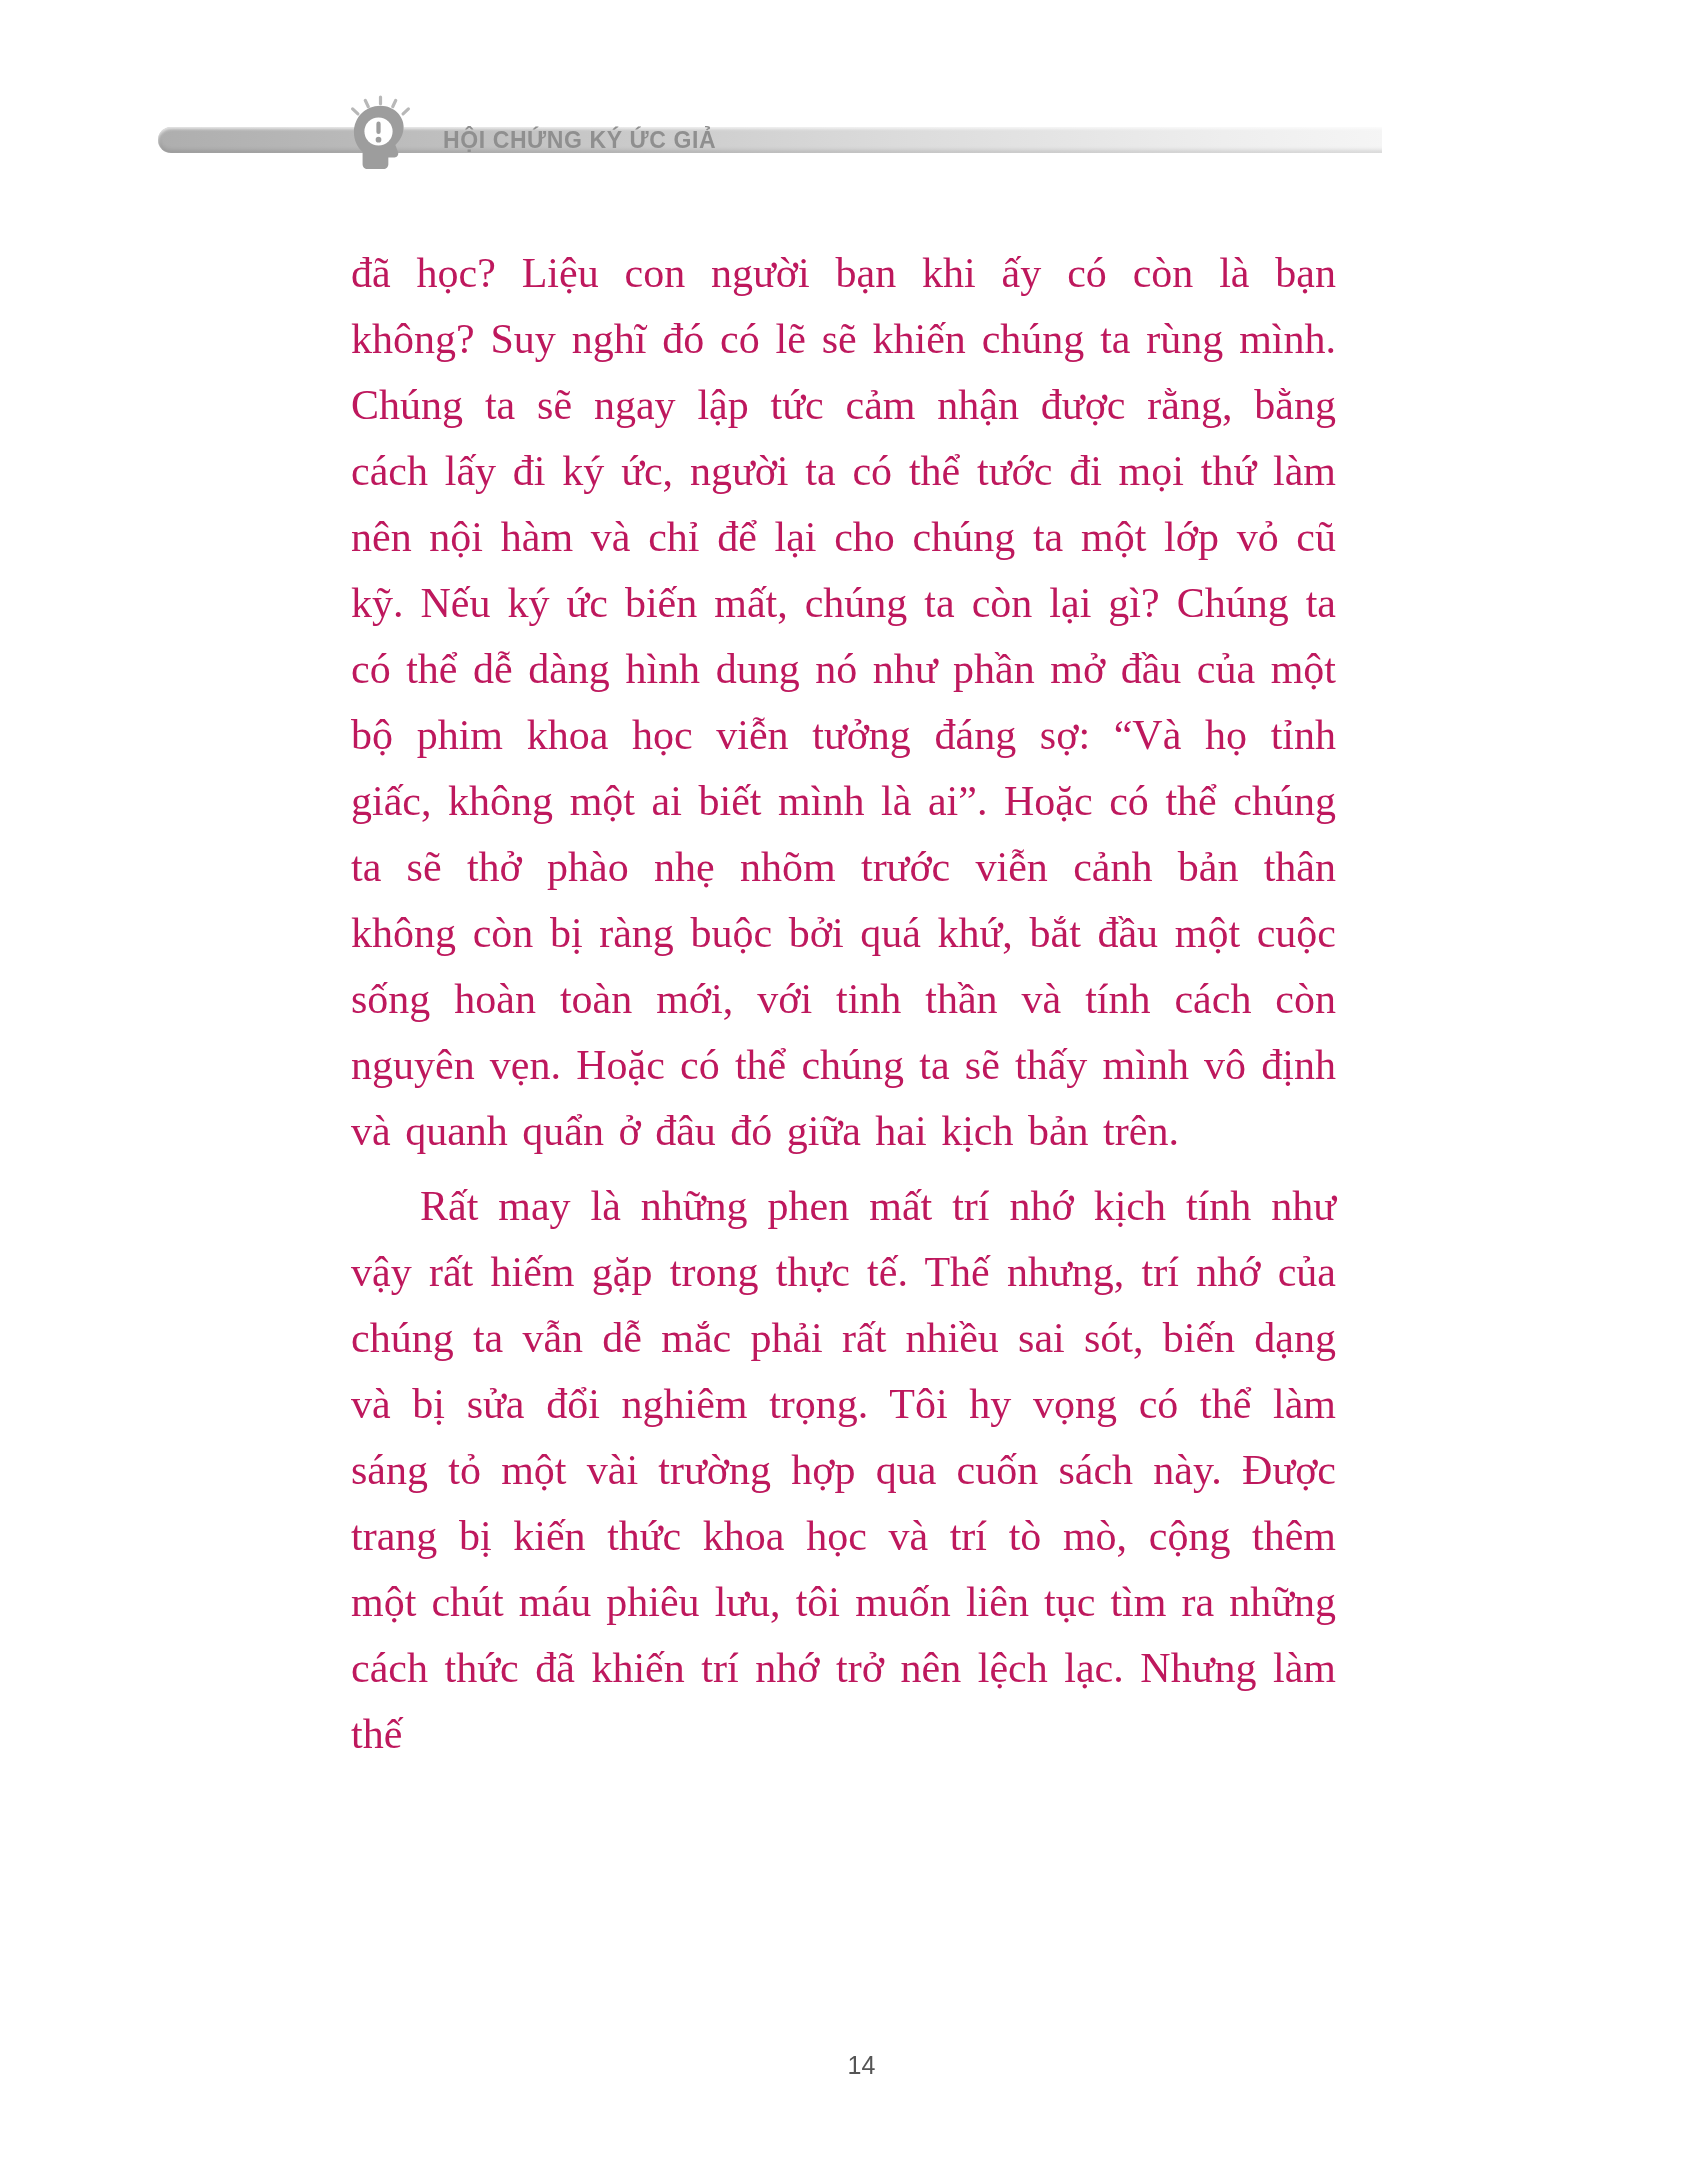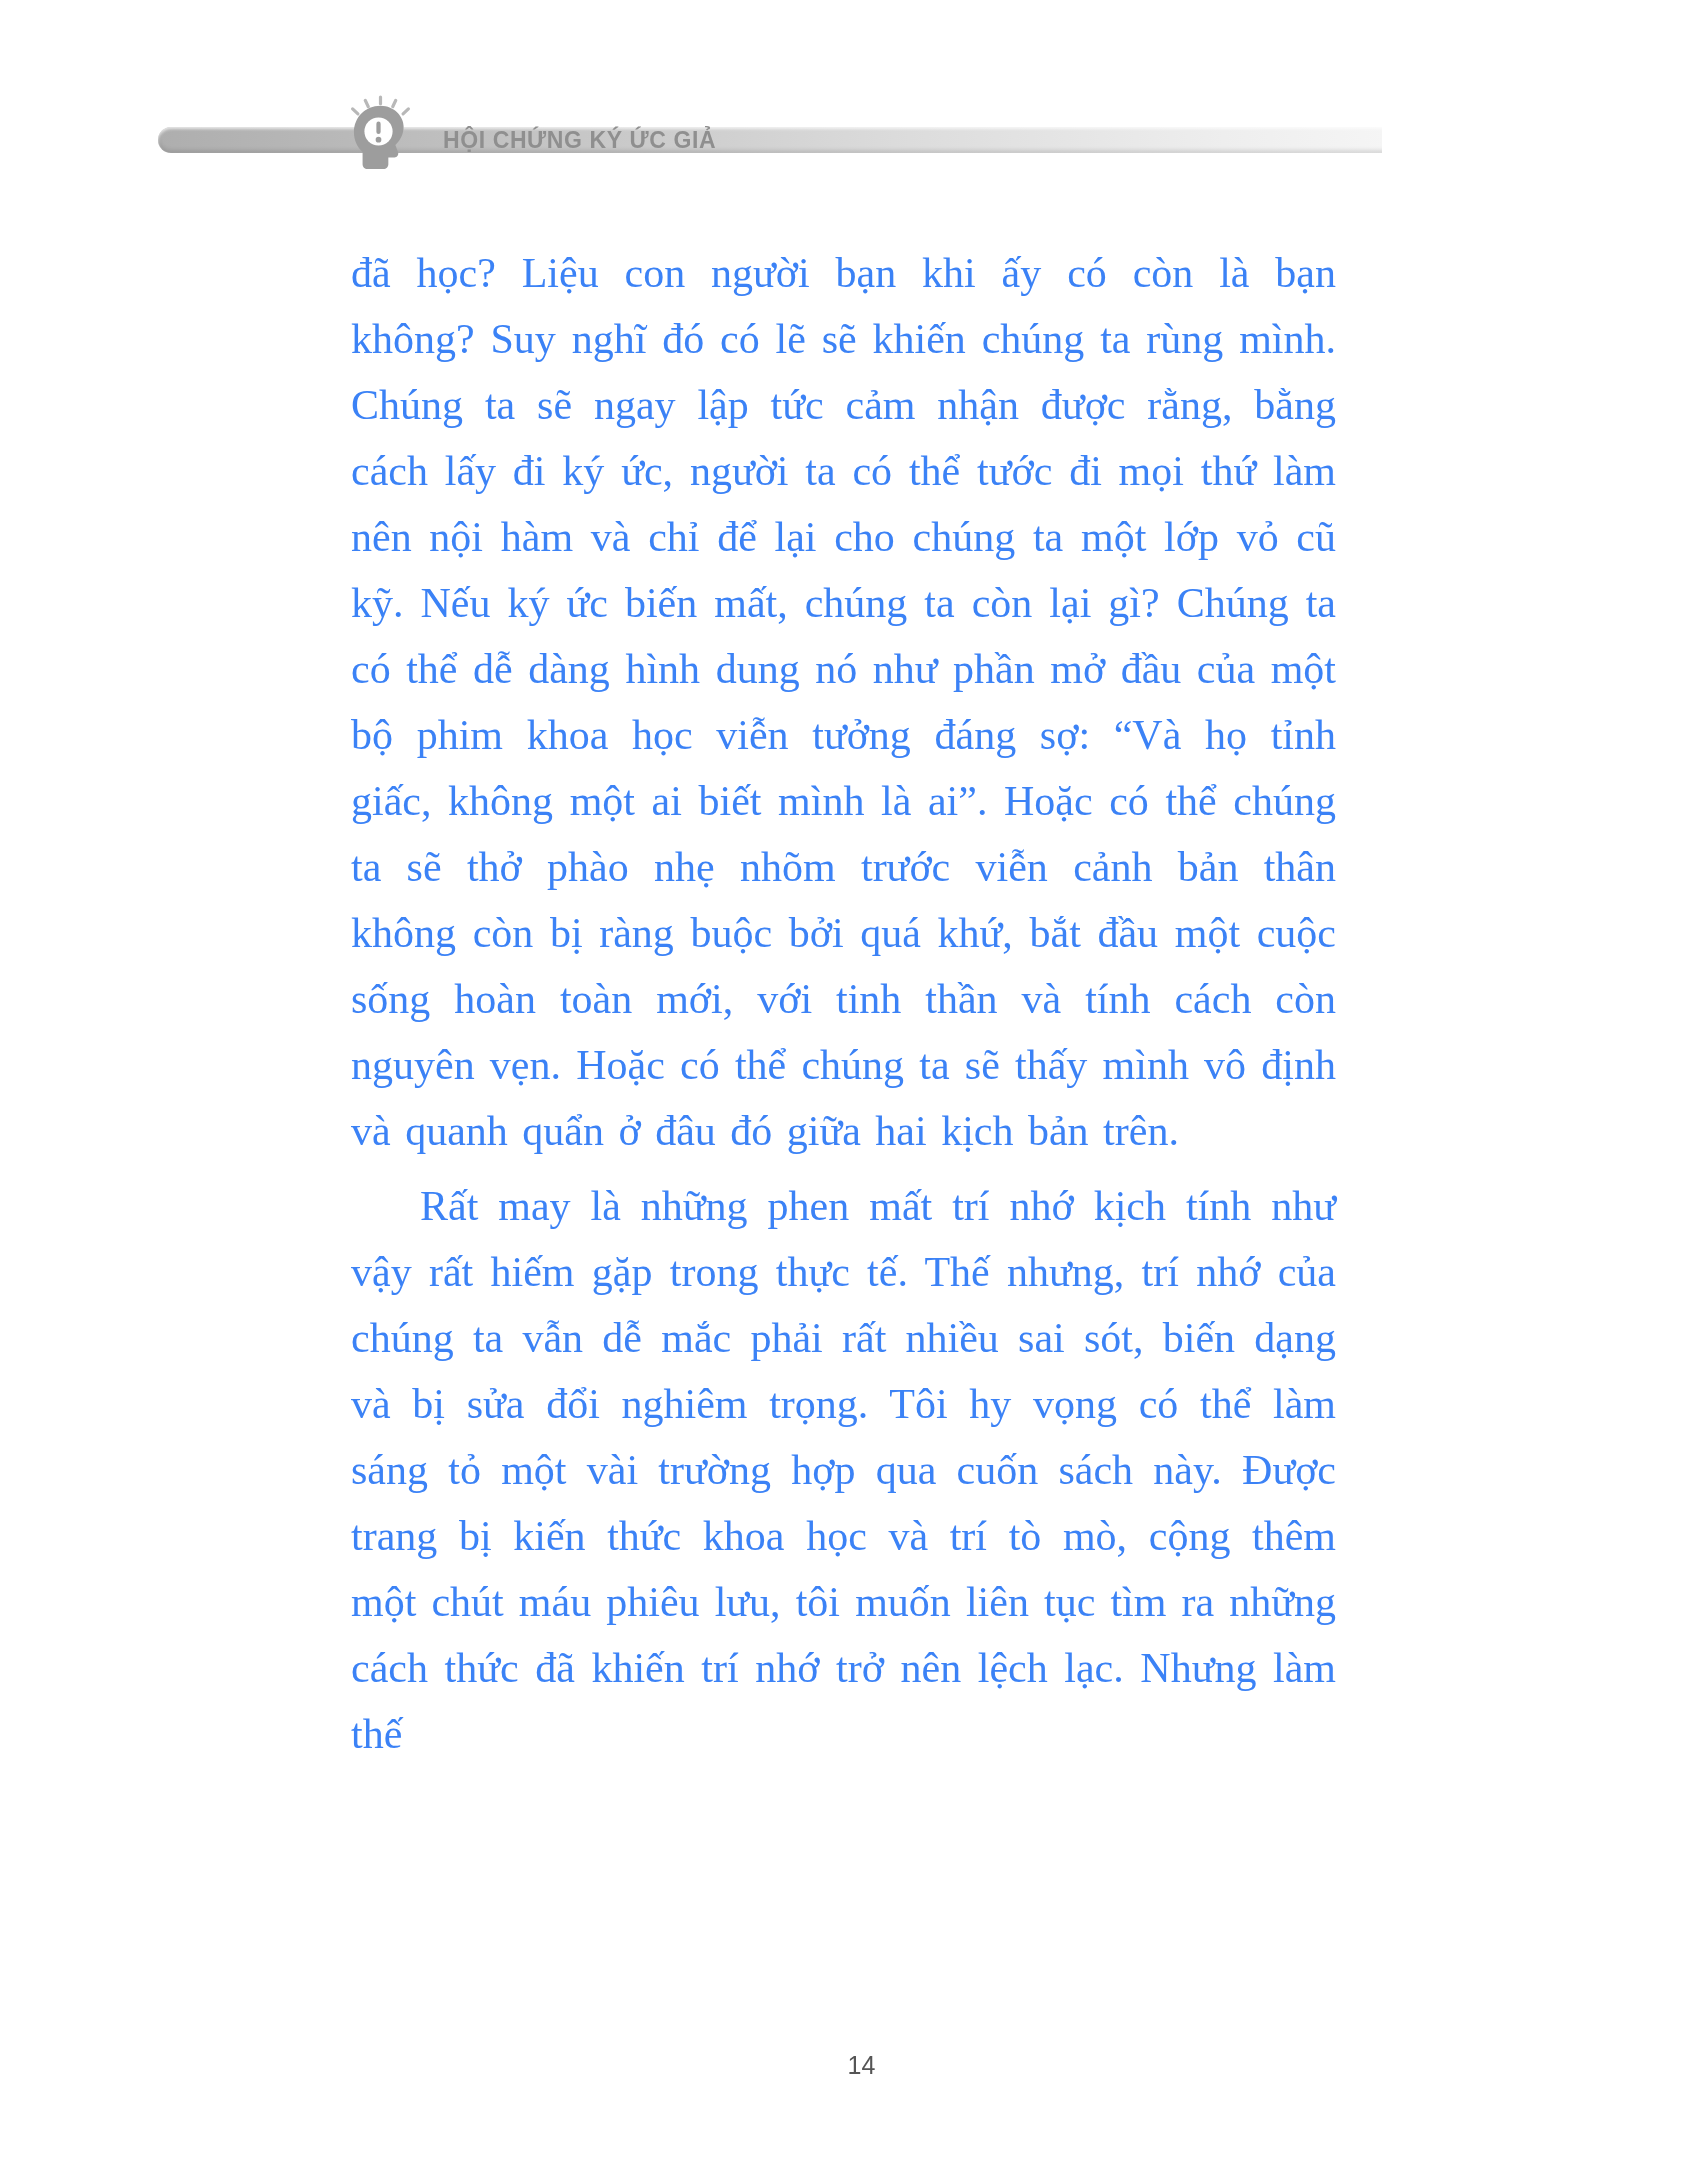--- a/index.html
+++ b/index.html
@@ -61,21 +61,21 @@
     color: #8f8f8f;
     white-space: nowrap;
   }
 
   
   .page-body {
     position: absolute;
     top: 240px;
     left: 351px;
     width: 985px;
-    color: #3b82f6;
+    color: #be185d;
     font-size: 42px;
     line-height: 66px;
     text-align: justify;
     word-spacing: 4px;
   }
 
   .para { margin-bottom: 9px; }
   .para.indent { text-indent: 69px; }
 
   

